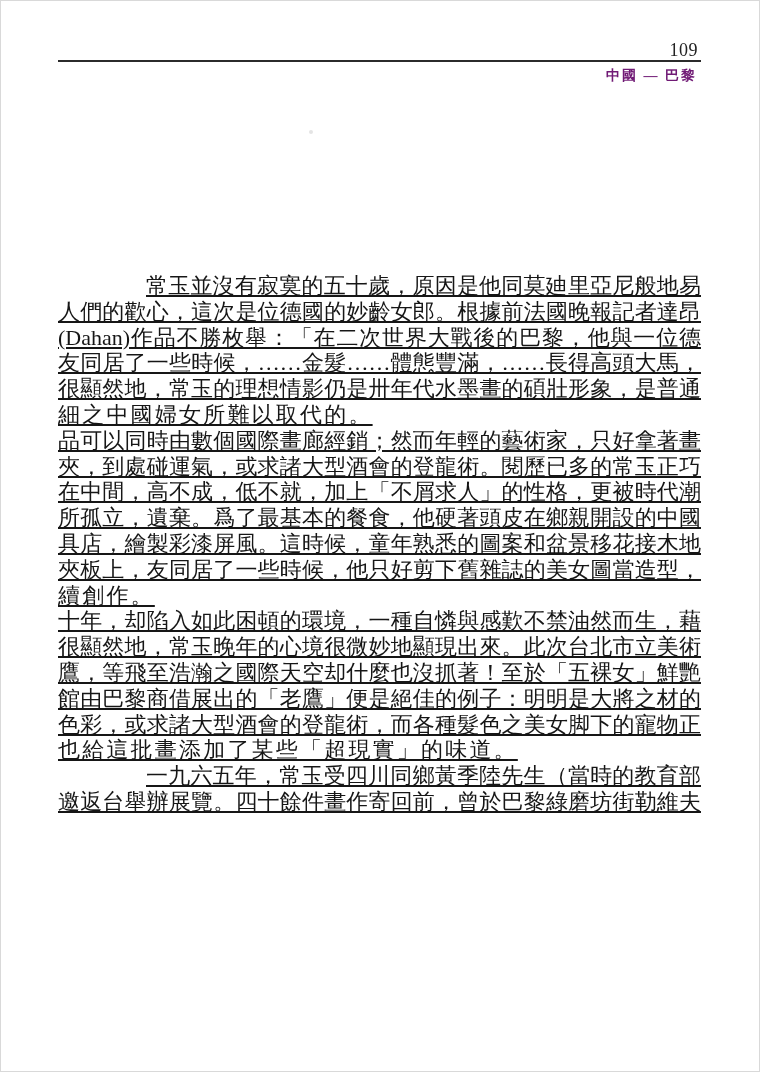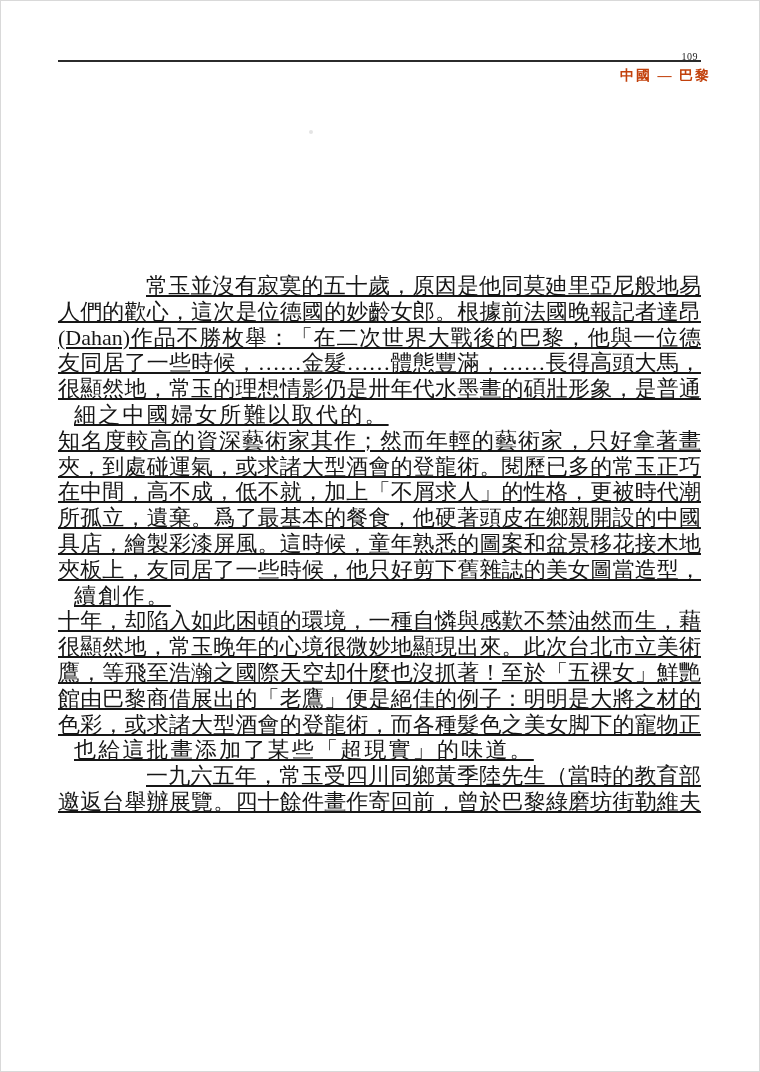--- a/index.html
+++ b/index.html
@@ -15,42 +15,42 @@
   .page {
     position: relative;
     width: 758px;
     height: 1070px;
     background: #ffffff;
     border: 1px solid #d9d9d9;
     box-sizing: content-box;
   }
   .pagenum {
     position: absolute;
-    top: 50px;
+    top: 39px;
     right: 61px;
-    font-size: 10px;
+    font-size: 18px;
     letter-spacing: 0.5px;
     color: #222222;
   }
   .rule {
     position: absolute;
     top: 59px;
     left: 57px;
     width: 643px;
     height: 2px;
     background: #2b2b2b;
   }
   .runhead {
     position: absolute;
     top: 66px;
-    right: 48px;
+    right: 62px;
     font-size: 14px;
     font-weight: bold;
     letter-spacing: 2px;
-    color: #c2410c;
+    color: #701a75;
   }
   .speck {
     position: absolute;
     left: 308px;
     top: 129px;
     width: 4px;
     height: 4px;
     border-radius: 50%;
     background: #e4e4e4;
   }
@@ -71,39 +71,38 @@
     overflow: hidden;
     text-decoration: underline;
   }
   .line.indent {
     padding-left: 88px;
   }
   .line.short {
     text-align: left;
     text-align-last: left;
     letter-spacing: 2.2px;
-    margin-left: 16px;
   }
 </style>
 </head>
 <body>
 
 <div class="page">
   <div class="pagenum">109</div>
   <div class="rule"></div>
   <div class="runhead">中國 — 巴黎</div>
   <div class="speck"></div>
   <div class="bodytext" id="bodylines">
       <div class="line indent">常玉並沒有寂寞的五十歲，原因是他同莫廸里亞尼般地易博取女</div>
       <div class="line">人們的歡心，這次是位德國的妙齡女郎。根據前法國晚報記者達昂</div>
       <div class="line">(Dahan)作品不勝枚舉：「在二次世界大戰後的巴黎，他與一位德國女</div>
       <div class="line">友同居了一些時候，……金髮……體態豐滿，……長得高頭大馬，</div>
       <div class="line">很顯然地，常玉的理想情影仍是卅年代水墨畫的碩壯形象，是普通纖</div>
       <div class="line short">細之中國婦女所難以取代的。</div>
-      <div class="line">知名度較高的資深藝術家其作；然而年輕的藝術家，只好拿著畫</div>
+      <div class="line">品可以同時由數個國際畫廊經銷；然而年輕的藝術家，只好拿著畫</div>
       <div class="line">夾，到處碰運氣，或求諸大型酒會的登龍術。閱歷已多的常玉正巧夾</div>
       <div class="line">在中間，高不成，低不就，加上「不屑求人」的性格，更被時代潮流</div>
       <div class="line">所孤立，遺棄。爲了最基本的餐食，他硬著頭皮在鄉親開設的中國家</div>
       <div class="line">具店，繪製彩漆屏風。這時候，童年熟悉的圖案和盆景移花接木地搬</div>
       <div class="line">夾板上，友同居了一些時候，他只好剪下舊雜誌的美女圖當造型，繼</div>
       <div class="line short">續創作。</div>
       <div class="line">十年，却陷入如此困頓的環境，一種自憐與感歎不禁油然而生，藉著</div>
       <div class="line">很顯然地，常玉晚年的心境很微妙地顯現出來。此次台北市立美術</div>
       <div class="line">鷹，等飛至浩瀚之國際天空却什麼也沒抓著！至於「五裸女」鮮艷的</div>
       <div class="line">館由巴黎商借展出的「老鷹」便是絕佳的例子：明明是大將之材的老</div>

